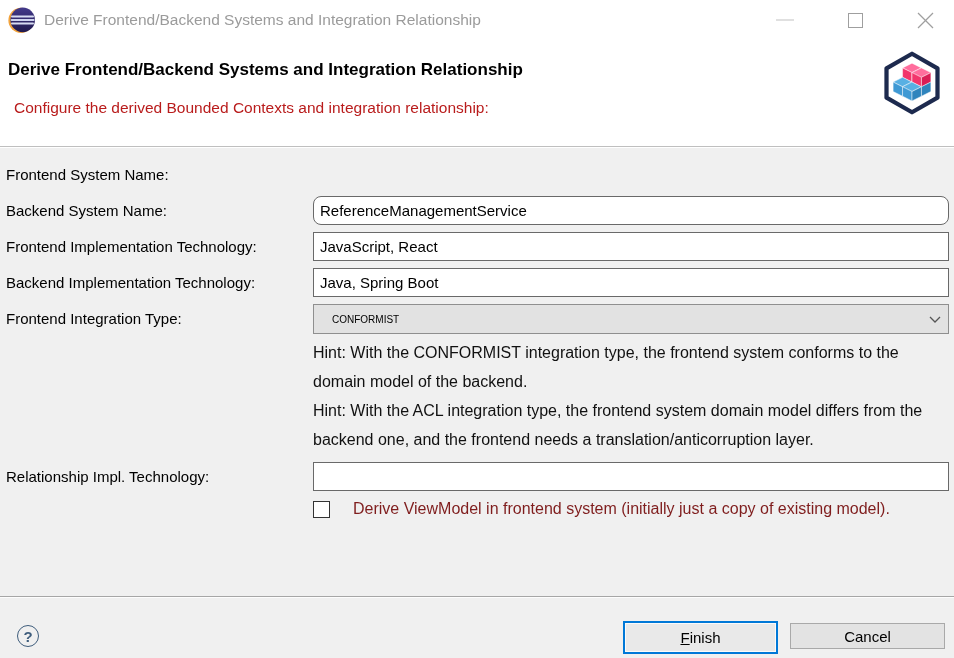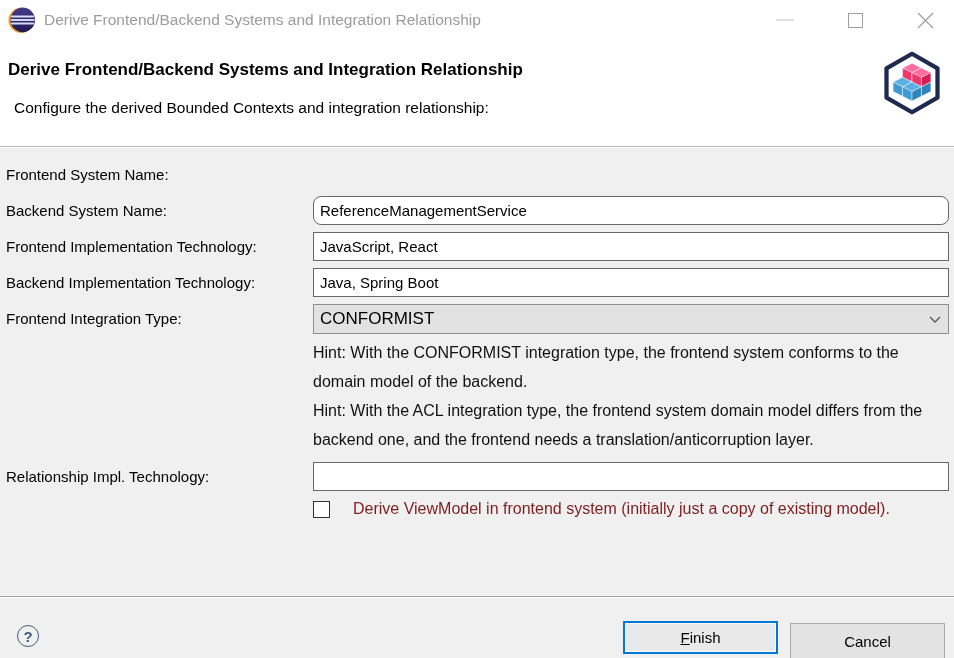--- a/index.html
+++ b/index.html
@@ -16,51 +16,51 @@
   .win-btn.min { left:750px; }
   .win-btn.max { left:820px; }
   .win-btn.close { left:890px; }
   .min-glyph { width:18px; height:2px; background:#e0e0e0; }
   .max-glyph { width:15px; height:15px; border:1px solid #9f9f9f; background:#fff; }
 
   
   .header { position:absolute; left:0; top:40px; width:954px; height:107px; background:#ffffff;
             border-bottom:1px solid #bfbfbf; }
   .header-title { position:absolute; left:8px; top:20px; font-size:17px; font-weight:bold; color:#000; }
-  .header-subtitle { position:absolute; left:14px; top:59px; font-size:15.5px; color:#000000; }
+  .header-subtitle { position:absolute; left:14px; top:59px; font-size:15.5px; color:#b91c1c; }
   .logo { position:absolute; left:878px; top:9px; width:68px; height:68px; }
 
   
   .form { position:absolute; left:0; top:148px; width:954px; height:448px; background:#f0f0f0; }
   .frow-label { position:absolute; left:6px; font-size:15px; color:#000; white-space:nowrap; }
   .txt { position:absolute; left:313px; width:636px; height:29px; border:1px solid #696969;
          background:#fff; font-family:"Liberation Sans",sans-serif; font-size:15px; color:#000;
          padding:0 6px; outline:none; }
   .combo { position:absolute; left:313px; width:636px; height:30px; border:1px solid #8f8f8f;
            background:#e2e2e2; display:flex; align-items:center; cursor:default; }
-  .combo-text { font-size:17px; color:#000; padding-left:6px; flex:1; }
+  .combo-text { font-size:10px; color:#000; padding-left:18px; flex:1; }
   .combo-arrow { width:26px; display:flex; align-items:center; justify-content:center; }
   .hints { position:absolute; left:313px; top:190px; width:614px; font-size:16px;
            line-height:29px; color:#111; }
   .cb-row { position:absolute; left:313px; top:351px; height:20px; display:flex; align-items:center; }
   .cb { appearance:none; -webkit-appearance:none; width:17px; height:17px; border:1px solid #333;
         background:#fff; margin:0; }
   .cb-label { font-size:16px; color:#7f1d1d; margin-left:23px; white-space:nowrap; }
 
   
   .footer { position:absolute; left:0; top:596px; width:954px; height:62px; background:#f0f0f0;
             border-top:1px solid #a6a6a6; box-shadow:inset 0 1px 0 #fdfdfd; }
   .help { position:absolute; left:17px; top:28px; width:22px; height:22px; border:1.5px solid #3f5d7c;
           border-radius:50%; color:#3f5d7c; font-size:15px; font-weight:bold;
           display:flex; align-items:center; justify-content:center; cursor:pointer; }
   .btn { position:absolute; font-family:"Liberation Sans",sans-serif; font-size:15px; color:#000;
          cursor:pointer; }
   .btn-finish { left:623px; top:24px; width:155px; height:33px; background:#e9e9e9;
                 border:2px solid #0078d7; box-shadow:inset 0 0 0 1px #fafafa; }
-  .btn-cancel { left:790px; top:26px; width:155px; height:36px; background:#e3e3e3;
+  .btn-cancel { left:790px; top:26px; width:155px; height:26px; background:#e3e3e3;
                 border:1px solid #a9a9a9; }
   .btn-label { display:block; text-align:center; }
   .btn-finish .btn-label::first-letter { text-decoration:underline; }
 </style>
 </head>
 <body>
 
 <div class="window">
 
   <div class="titlebar">

